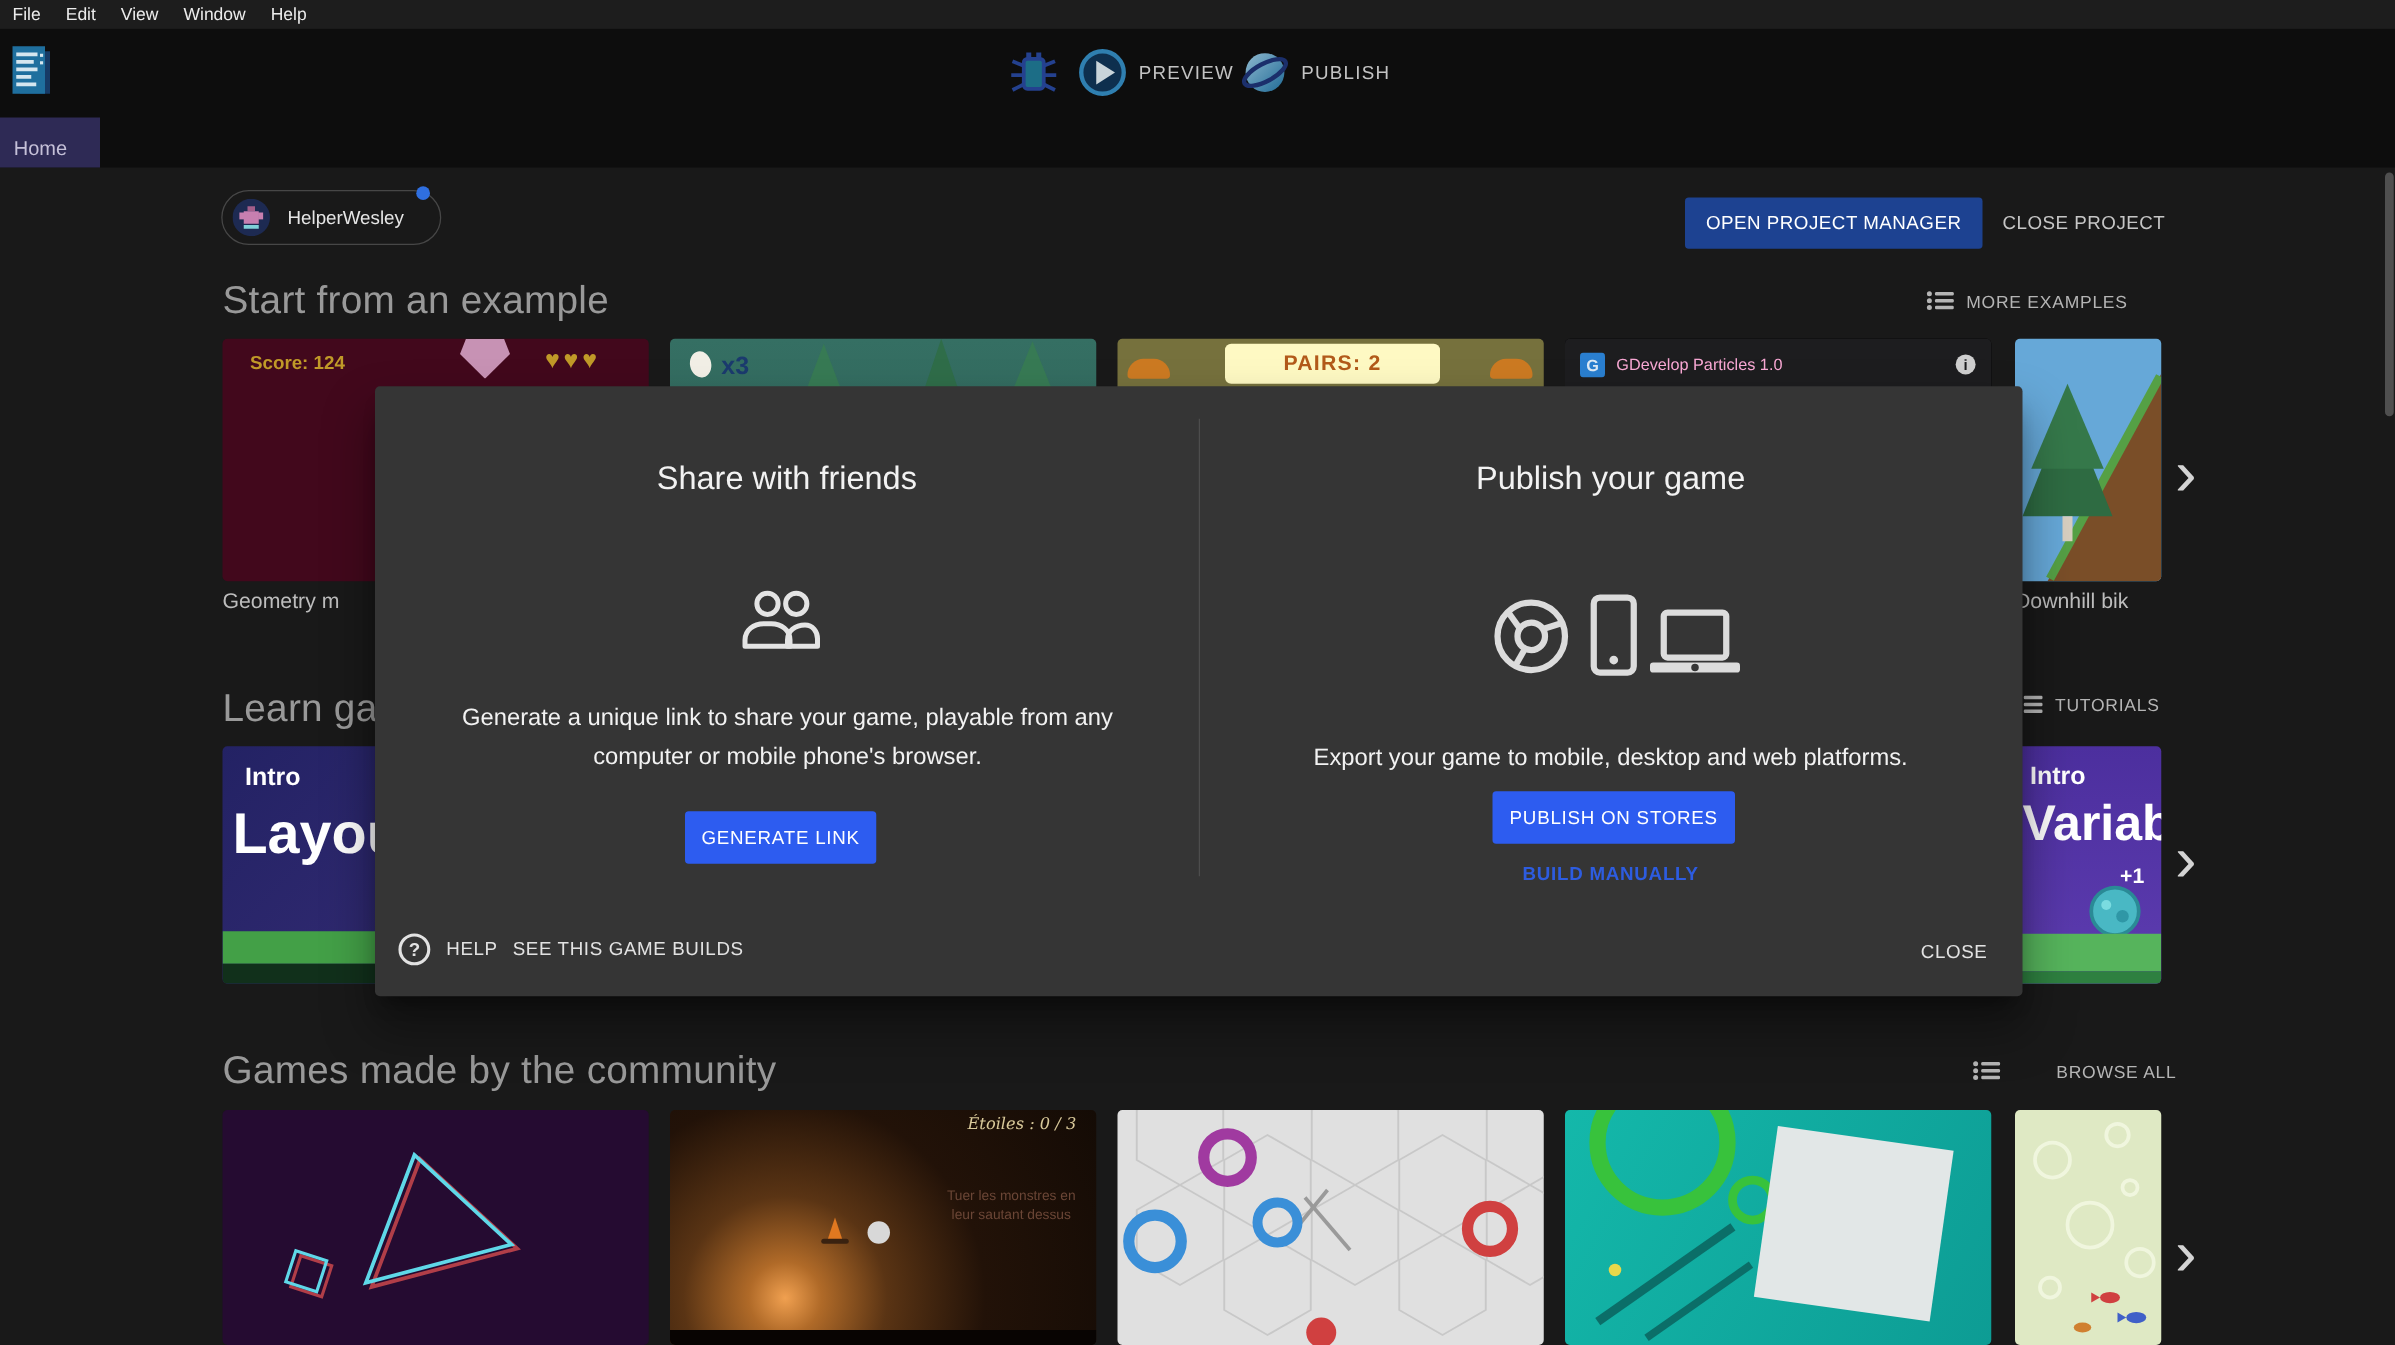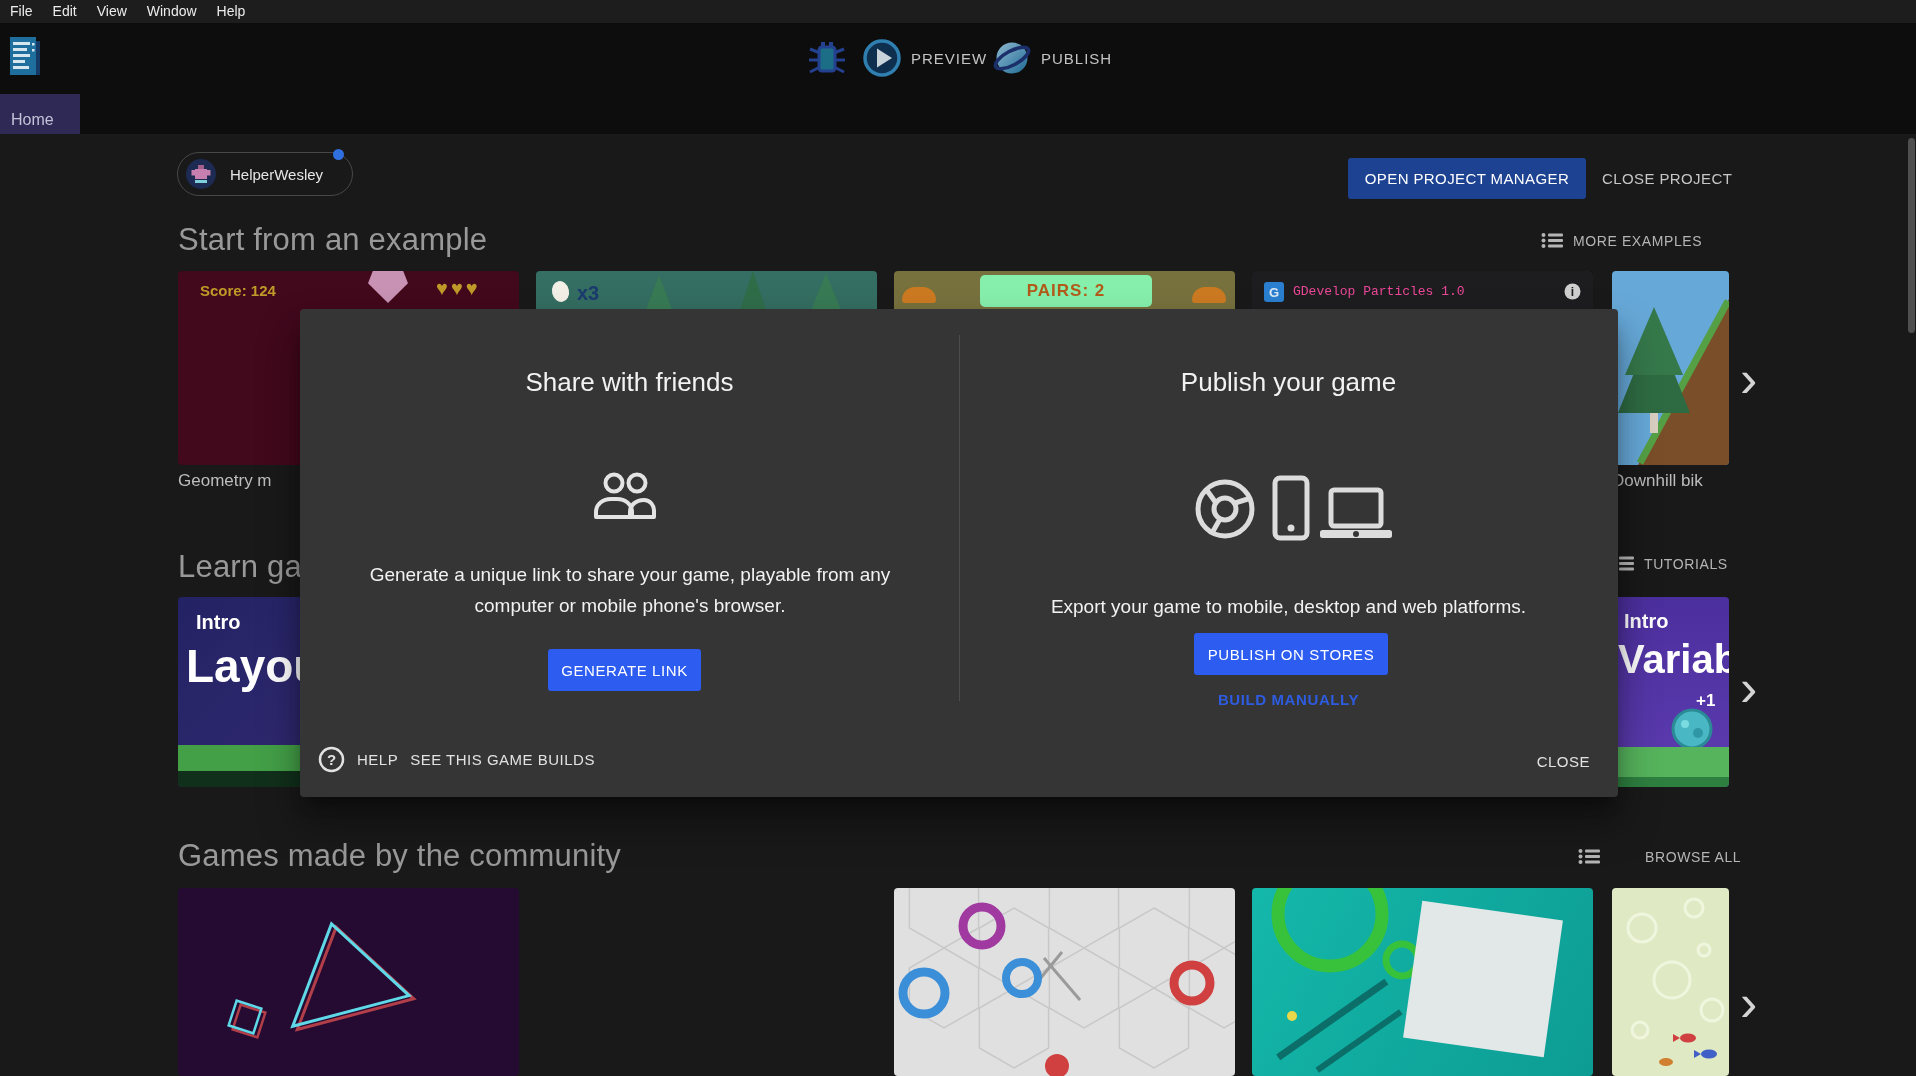--- a/index.html
+++ b/index.html
@@ -171,36 +171,36 @@
          transform:rotate(-12deg);"></div>
     <span class="abs" style="left:41px;top:11px;font-size:20px;font-weight:bold;color:#1b3a6e;">x3</span>
     <svg class="abs" style="left:0;top:0;" width="341" height="80" viewBox="0 0 341 80">
       <polygon points="95,78 123,4 151,78" fill="#377a54"></polygon>
       <polygon points="185,95 217,0 249,95" fill="#2f6d49"></polygon>
       <polygon points="265,64 290,2 315,64" fill="#377a54"></polygon>
     </svg>
   </div>
 
   <div class="thumb t-row1" style="left:894px;background:#76713d;">
-    <div class="abs" style="left:86px;top:4px;width:172px;height:32px;background:#86efac;border-radius:5px;
+    <div class="abs" style="left:86px;top:4px;width:172px;height:32px;background:#fef9c3;border-radius:5px;
          display:flex;align-items:center;justify-content:center;">
       <span style="font-size:17px;font-weight:bold;color:#b25a1a;letter-spacing:1px;">PAIRS: 2</span>
     </div>
     <div class="abs" style="left:8px;top:16px;width:34px;height:16px;background:#cc7a22;border-radius:17px 17px 4px 4px;"></div>
     <div class="abs" style="left:298px;top:16px;width:34px;height:16px;background:#cc7a22;border-radius:17px 17px 4px 4px;"></div>
   </div>
 
   <div class="thumb t-row1" style="left:1252px;background:#000;">
     <div class="abs" style="left:0;top:0;width:341px;height:41px;background:#1d1d1f;display:flex;
          align-items:center;padding:0 12px;box-sizing:border-box;gap:9px;">
       <svg width="20" height="20" viewBox="0 0 20 20">
         <rect width="20" height="20" rx="3" fill="#2a7fd0"></rect>
         <text x="10" y="15" text-anchor="middle" font-size="13" font-weight="bold" fill="#dce9f5">G</text>
       </svg>
-      <span style="font-size:13px;color:#ec4899;flex:1;font-family:Liberation Mono, monospace;">GDevelop Particles 1.0</span>
+      <span style="font-size:13px;color:#f9a8d4;flex:1;">GDevelop Particles 1.0</span>
       <svg width="17" height="17" viewBox="0 0 17 17">
         <circle cx="8.5" cy="8.5" r="8" fill="#cfcfcf"></circle>
         <text x="8.5" y="13" text-anchor="middle" font-size="12" font-weight="bold" fill="#1d1d1f">i</text>
       </svg>
     </div>
   </div>
 
   <div class="thumb t-row1" style="left:1612px;width:117px;background:#66a8d8;">
     <svg width="117" height="194" viewBox="0 0 117 194">
       <polygon points="117,28 117,194 26,194" fill="#7a4e28"></polygon>
@@ -264,20 +264,36 @@
 
   <div class="thumb t-row3" style="left:178px;background:#250b31;">
     <svg width="341" height="188" viewBox="0 0 341 188">
       <polygon points="168,38 232,122 112,132" fill="none" stroke="#e05050" stroke-width="3" opacity=".75" transform="rotate(-10 170 95)"></polygon>
       <polygon points="164,34 228,118 108,128" fill="none" stroke="#5fd8e8" stroke-width="3" transform="rotate(-10 170 95)"></polygon>
       <rect x="58" y="120" width="26" height="26" fill="none" stroke="#e05050" stroke-width="2.5" transform="rotate(18 71 133)" opacity=".75"></rect>
       <rect x="54" y="116" width="26" height="26" fill="none" stroke="#5fd8e8" stroke-width="2.5" transform="rotate(18 67 129)"></rect>
     </svg>
   </div>
 
+  <div class="thumb t-row3" style="left:536px;
+       background:radial-gradient(circle at 27% 80%, #f0a050 0%, #b06a28 10%, #5a3414 28%, #221208 55%, #140b05 100%);">
+    <span class="abs" style="left:238px;top:4px;font-family:'DejaVu Serif',serif;font-style:italic;
+          font-size:13px;color:#d9c99a;">Étoiles : 0 / 3</span>
+    <div class="abs" style="left:208px;top:62px;width:130px;text-align:center;font-size:11px;
+         color:#6b4636;line-height:15px;">
+      <div>Tuer les monstres en</div>
+      <div>leur sautant dessus</div>
+    </div>
+    <svg class="abs" style="left:118px;top:84px;" width="70" height="26" viewBox="0 0 70 26">
+      <polygon points="8,20 14,2 20,20" fill="#e07820"></polygon>
+      <rect x="3" y="19" width="22" height="4" rx="2" fill="#3a2210"></rect>
+      <circle cx="49" cy="14" r="9" fill="#d8d8d8"></circle>
+    </svg>
+    <div class="abs" style="left:0;top:176px;width:341px;height:12px;background:#080402;"></div>
+  </div>
 
   <div class="thumb t-row3" style="left:894px;background:#e0e0e0;">
     <svg width="341" height="188" viewBox="0 0 341 188">
       <g fill="none" stroke="#c6c6c6" stroke-width="1.5" opacity=".9">
         <polygon points="50,-20 84.6,0 84.6,40 50,60 15.4,40 15.4,0"></polygon>
         <polygon points="120,20 154.6,40 154.6,80 120,100 85.4,80 85.4,40"></polygon>
         <polygon points="50,60 84.6,80 84.6,120 50,140 15.4,120 15.4,80"></polygon>
         <polygon points="120,100 154.6,120 154.6,160 120,180 85.4,160 85.4,120"></polygon>
         <polygon points="190,-20 224.6,0 224.6,40 190,60 155.4,40 155.4,0"></polygon>
         <polygon points="190,60 224.6,80 224.6,120 190,140 155.4,120 155.4,80"></polygon>

